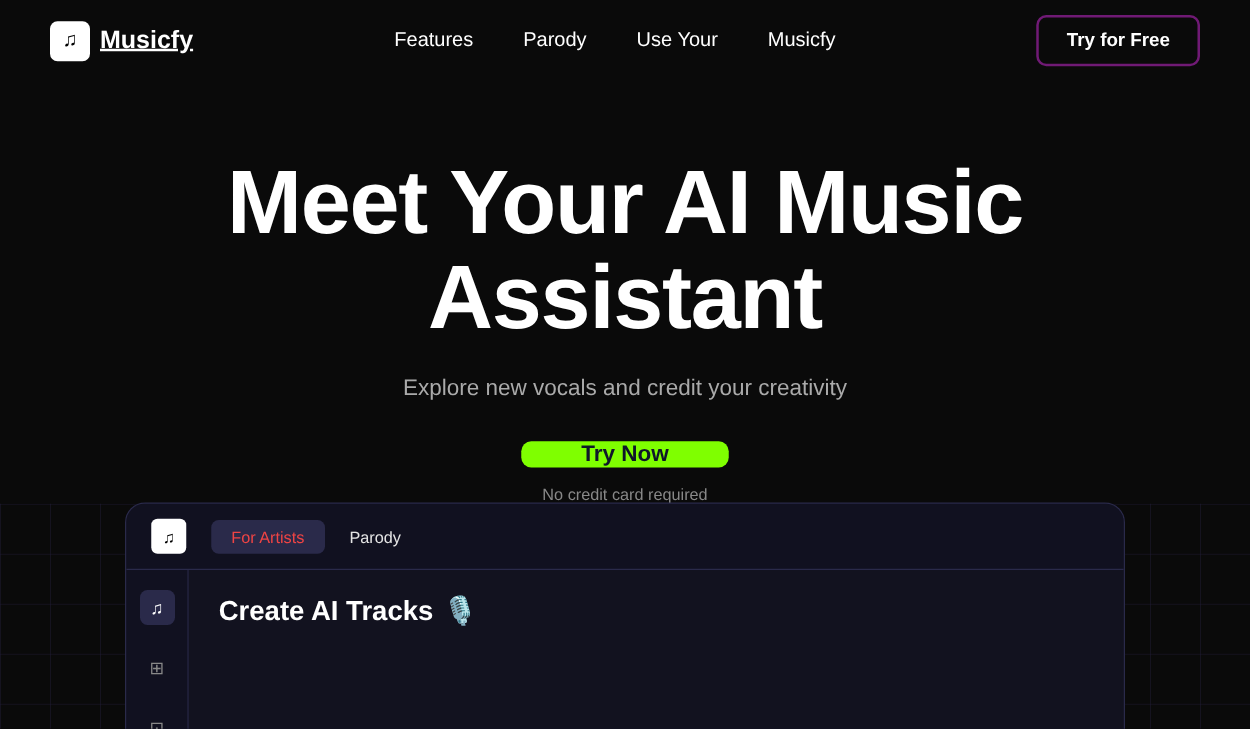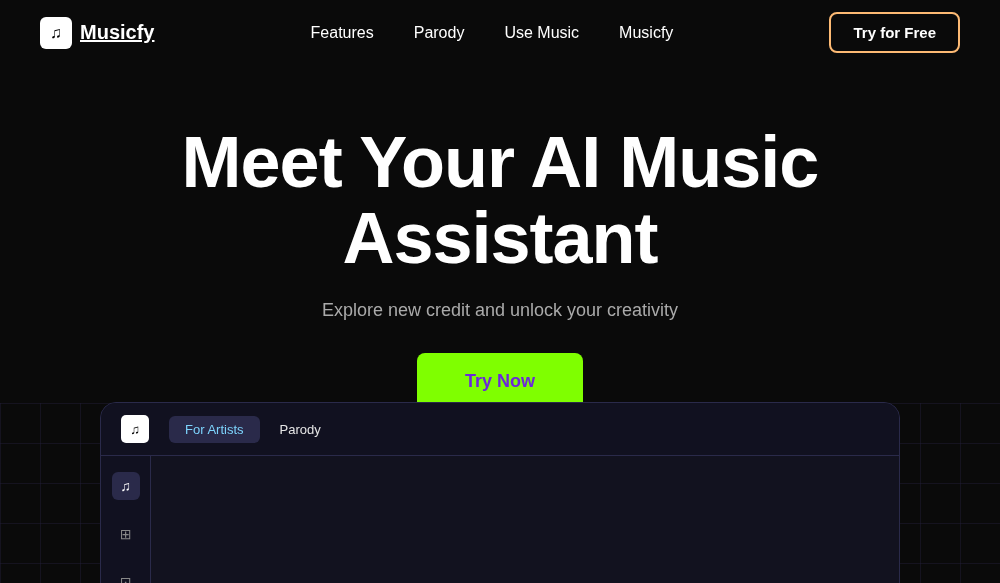--- a/index.html
+++ b/index.html
@@ -59,21 +59,21 @@
     .nav-links a {
       color: #ffffff;
       text-decoration: none;
       font-size: 16px;
       font-weight: 400;
     }
 
     .nav-cta {
       background: transparent;
       color: #ffffff;
-      border: 2px solid #fdba74;
+      border: 2px solid #701a75;
       padding: 10px 22px;
       border-radius: 8px;
       font-size: 15px;
       font-weight: 600;
       cursor: pointer;
     }
 
     
     .hero {
       text-align: center;
@@ -92,23 +92,23 @@
     }
 
     .hero-subtitle {
       font-size: 18px;
       color: #aaaaaa;
       margin-bottom: 32px;
     }
 
     .try-now-btn {
       background: #7fff00;
-      color: #6d28d9;
+      color: #0f172a;
       border: none;
-      padding: 18px 48px;
+      padding: 0 48px;
       border-radius: 8px;
       font-size: 18px;
       font-weight: 700;
       cursor: pointer;
       display: inline-block;
     }
 
     .no-credit {
       font-size: 13px;
       color: #888888;
@@ -185,21 +185,21 @@
       padding: 6px 16px;
       border-radius: 6px;
       font-size: 13px;
       font-weight: 500;
       cursor: pointer;
       color: #e5e5e5;
     }
 
     .app-tab.active {
       background: #2a2a4a;
-      color: #7dd3fc;
+      color: #ef4444;
     }
 
     .app-body {
       display: flex;
     }
 
     .app-sidebar {
       width: 50px;
       background: #111120;
       border-right: 1px solid #2a2a4a;
@@ -275,33 +275,33 @@
   </div>
 
   <ul class="nav-links">
     <li>
       <a href="#">Features</a>
     </li>
     <li>
       <a href="#">Parody</a>
     </li>
     <li>
-      <a href="#">Use Music</a>
+      <a href="#">Use Your</a>
     </li>
     <li>
       <a href="#">Musicfy</a>
     </li>
   </ul>
 
   <button class="nav-cta">Try for Free</button>
 </nav>
 
 <section class="hero">
   <h1 class="hero-title">Meet Your AI Music Assistant</h1>
-  <p class="hero-subtitle">Explore new credit and unlock your creativity</p>
+  <p class="hero-subtitle">Explore new vocals and credit your creativity</p>
   <button class="try-now-btn">Try Now</button>
   <p class="no-credit">No credit card required</p>
 </section>
 
 <div class="grid-bg"></div>
 <div class="grid-lines"></div>
 
 <div class="app-preview">
   <div class="app-preview-header">
     <div class="app-logo-small">
@@ -321,16 +321,20 @@
       <div class="sidebar-icon">
         <span>⊞</span>
       </div>
       <div class="sidebar-icon">
         <span>⊡</span>
       </div>
     </div>
 
     <div class="app-content">
       <div class="app-content-header">
+        <div class="app-content-title">
+          <span>Create AI Tracks</span>
+          <span>🎙️</span>
+        </div>
       </div>
     </div>
   </div>
 </div>
 
 </body></html>

